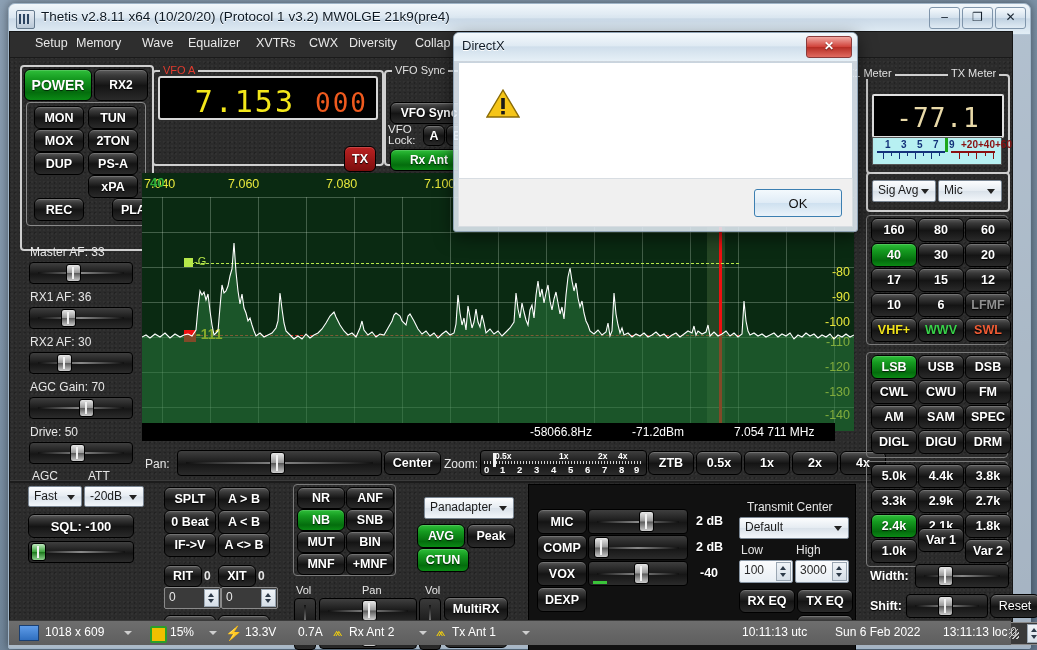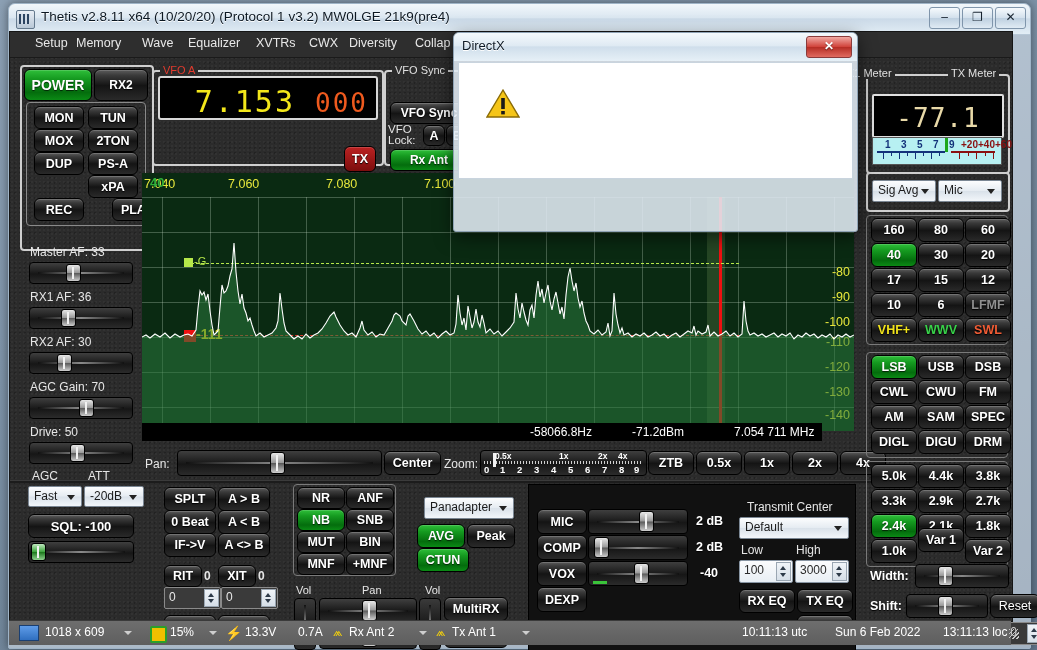--- a/index.html
+++ b/index.html
@@ -330,21 +330,21 @@
       <div style="position:absolute;left:42px;top:157px;width:12px;height:12px;background:#e11;"></div>
       <div style="position:absolute;left:52px;top:82px;color:#b6e84a;font-size:11px;">-G</div>
       <div style="position:absolute;left:54px;top:153px;color:#f3e71a;font-size:14px;font-weight:bold;">-111</div>
 
       <svg width="712" height="258" style="position:absolute;left:0;top:0;">
         <path fill="rgba(42,120,60,.55)" stroke="none" d="M0,164 L4,162 8,165 13,161 18,164 23,160 28,165 33,161 38,164 42,162 46,161 50,163 54,157 56,135 58,118 60,122 62,119 64,127 66,121 68,138 70,152 72,162 74,160 76,158 78,134 80,112 82,120 84,118 86,113 88,103 90,96 92,70 94,99 96,118 98,131 100,121 102,135 104,140 106,148 108,145 110,152 112,158 114,163 118,160 122,164 126,162 130,160 134,155 136,148 138,120 140,136 142,150 144,158 148,162 152,166 156,163 160,166 164,161 168,165 172,162 176,160 180,156 184,150 188,143 192,139 194,144 198,152 202,158 206,162 210,160 214,164 218,155 220,148 222,157 226,162 230,159 234,164 238,161 242,162 246,155 250,148 252,142 254,140 258,143 260,148 264,152 266,143 268,141 272,148 276,156 280,161 284,158 288,163 292,160 296,165 300,161 304,158 308,162 312,160 314,151 316,122 318,140 320,152 322,145 324,157 326,133 328,144 330,155 332,149 334,136 336,149 338,154 340,142 342,150 344,160 348,156 352,161 356,158 360,163 364,159 368,155 372,149 374,120 376,136 378,145 380,130 382,139 384,147 386,152 388,137 390,132 392,145 394,122 396,108 398,124 400,116 402,130 404,120 406,112 408,128 410,137 412,126 414,119 416,130 418,141 420,134 422,146 424,122 426,104 428,95 430,108 432,118 434,110 436,125 438,134 440,128 442,140 444,148 446,152 448,158 452,161 456,157 460,162 464,159 466,150 468,163 470,158 472,120 474,141 476,152 478,160 480,155 482,162 486,160 490,164 494,161 498,163 502,160 506,164 510,162 514,159 518,163 522,161 526,165 530,162 534,160 538,164 542,161 546,158 550,160 552,153 554,162 556,158 560,161 564,159 566,152 568,163 572,159 576,163 580,161 584,158 588,163 592,160 596,164 600,161 602,128 604,148 606,158 608,162 612,160 616,163 620,161 624,164 628,162 632,160 636,164 640,161 644,163 648,160 652,166 656,162 660,164 664,160 668,163 672,161 676,165 680,162 684,164 688,161 692,166 696,162 700,164 704,161 708,164 712,162 L712,258 L0,258 Z"></path>
         <path fill="none" stroke="#ffffff" stroke-width="1.1" d="M0,164 L4,162 8,165 13,161 18,164 23,160 28,165 33,161 38,164 42,162 46,161 50,163 54,157 56,135 58,118 60,122 62,119 64,127 66,121 68,138 70,152 72,162 74,160 76,158 78,134 80,112 82,120 84,118 86,113 88,103 90,96 92,70 94,99 96,118 98,131 100,121 102,135 104,140 106,148 108,145 110,152 112,158 114,163 118,160 122,164 126,162 130,160 134,155 136,148 138,120 140,136 142,150 144,158 148,162 152,166 156,163 160,166 164,161 168,165 172,162 176,160 180,156 184,150 188,143 192,139 194,144 198,152 202,158 206,162 210,160 214,164 218,155 220,148 222,157 226,162 230,159 234,164 238,161 242,162 246,155 250,148 252,142 254,140 258,143 260,148 264,152 266,143 268,141 272,148 276,156 280,161 284,158 288,163 292,160 296,165 300,161 304,158 308,162 312,160 314,151 316,122 318,140 320,152 322,145 324,157 326,133 328,144 330,155 332,149 334,136 336,149 338,154 340,142 342,150 344,160 348,156 352,161 356,158 360,163 364,159 368,155 372,149 374,120 376,136 378,145 380,130 382,139 384,147 386,152 388,137 390,132 392,145 394,122 396,108 398,124 400,116 402,130 404,120 406,112 408,128 410,137 412,126 414,119 416,130 418,141 420,134 422,146 424,122 426,104 428,95 430,108 432,118 434,110 436,125 438,134 440,128 442,140 444,148 446,152 448,158 452,161 456,157 460,162 464,159 466,150 468,163 470,158 472,120 474,141 476,152 478,160 480,155 482,162 486,160 490,164 494,161 498,163 502,160 506,164 510,162 514,159 518,163 522,161 526,165 530,162 534,160 538,164 542,161 546,158 550,160 552,153 554,162 556,158 560,161 564,159 566,152 568,163 572,159 576,163 580,161 584,158 588,163 592,160 596,164 600,161 602,128 604,148 606,158 608,162 612,160 616,163 620,161 624,164 628,162 632,160 636,164 640,161 644,163 648,160 652,166 656,162 660,164 664,160 668,163 672,161 676,165 680,162 684,164 688,161 692,166 696,162 700,164 704,161 708,164 712,162"></path>
       </svg>
     </div>
 
-    <div class="readout" style="left:132px;top:391px;width:680px;height:18px;">
+    <div class="readout" style="left:132px;top:391px;width:680px;height:18px;padding-left:13px;">
       <span style="position:absolute;left:388px;top:2px;">-58066.8Hz</span>
       <span style="position:absolute;left:490px;top:2px;">-71.2dBm</span>
       <span style="position:absolute;left:592px;top:2px;">7.054 711 MHz</span>
     </div>
 
     <div class="lbl" style="left:135px;top:425px;">Pan:</div>
     <div class="slider" style="left:167px;top:418px;width:203px;height:24px;">
       <div class="track"></div>
       <div class="knob" style="left:92px;"></div>
     </div>
@@ -623,15 +623,18 @@
           <span>✕</span>
         </div>
     </div>
     <div class="dbody">
       <svg class="warnico" viewBox="0 0 34 30">
         <polygon points="17,2 33,29 1,29" fill="#f5c518" stroke="#8a6b06" stroke-width="1.4"></polygon>
         <rect x="15.2" y="10" width="3.6" height="11" fill="#1a1a1a"></rect>
         <rect x="15.2" y="23" width="3.6" height="3.4" fill="#1a1a1a"></rect>
       </svg>
     </div>
+    <div class="dfoot">
+      <div class="okbtn">OK</div>
+    </div>
   </div>
 
 </div>
 
 </body></html>

